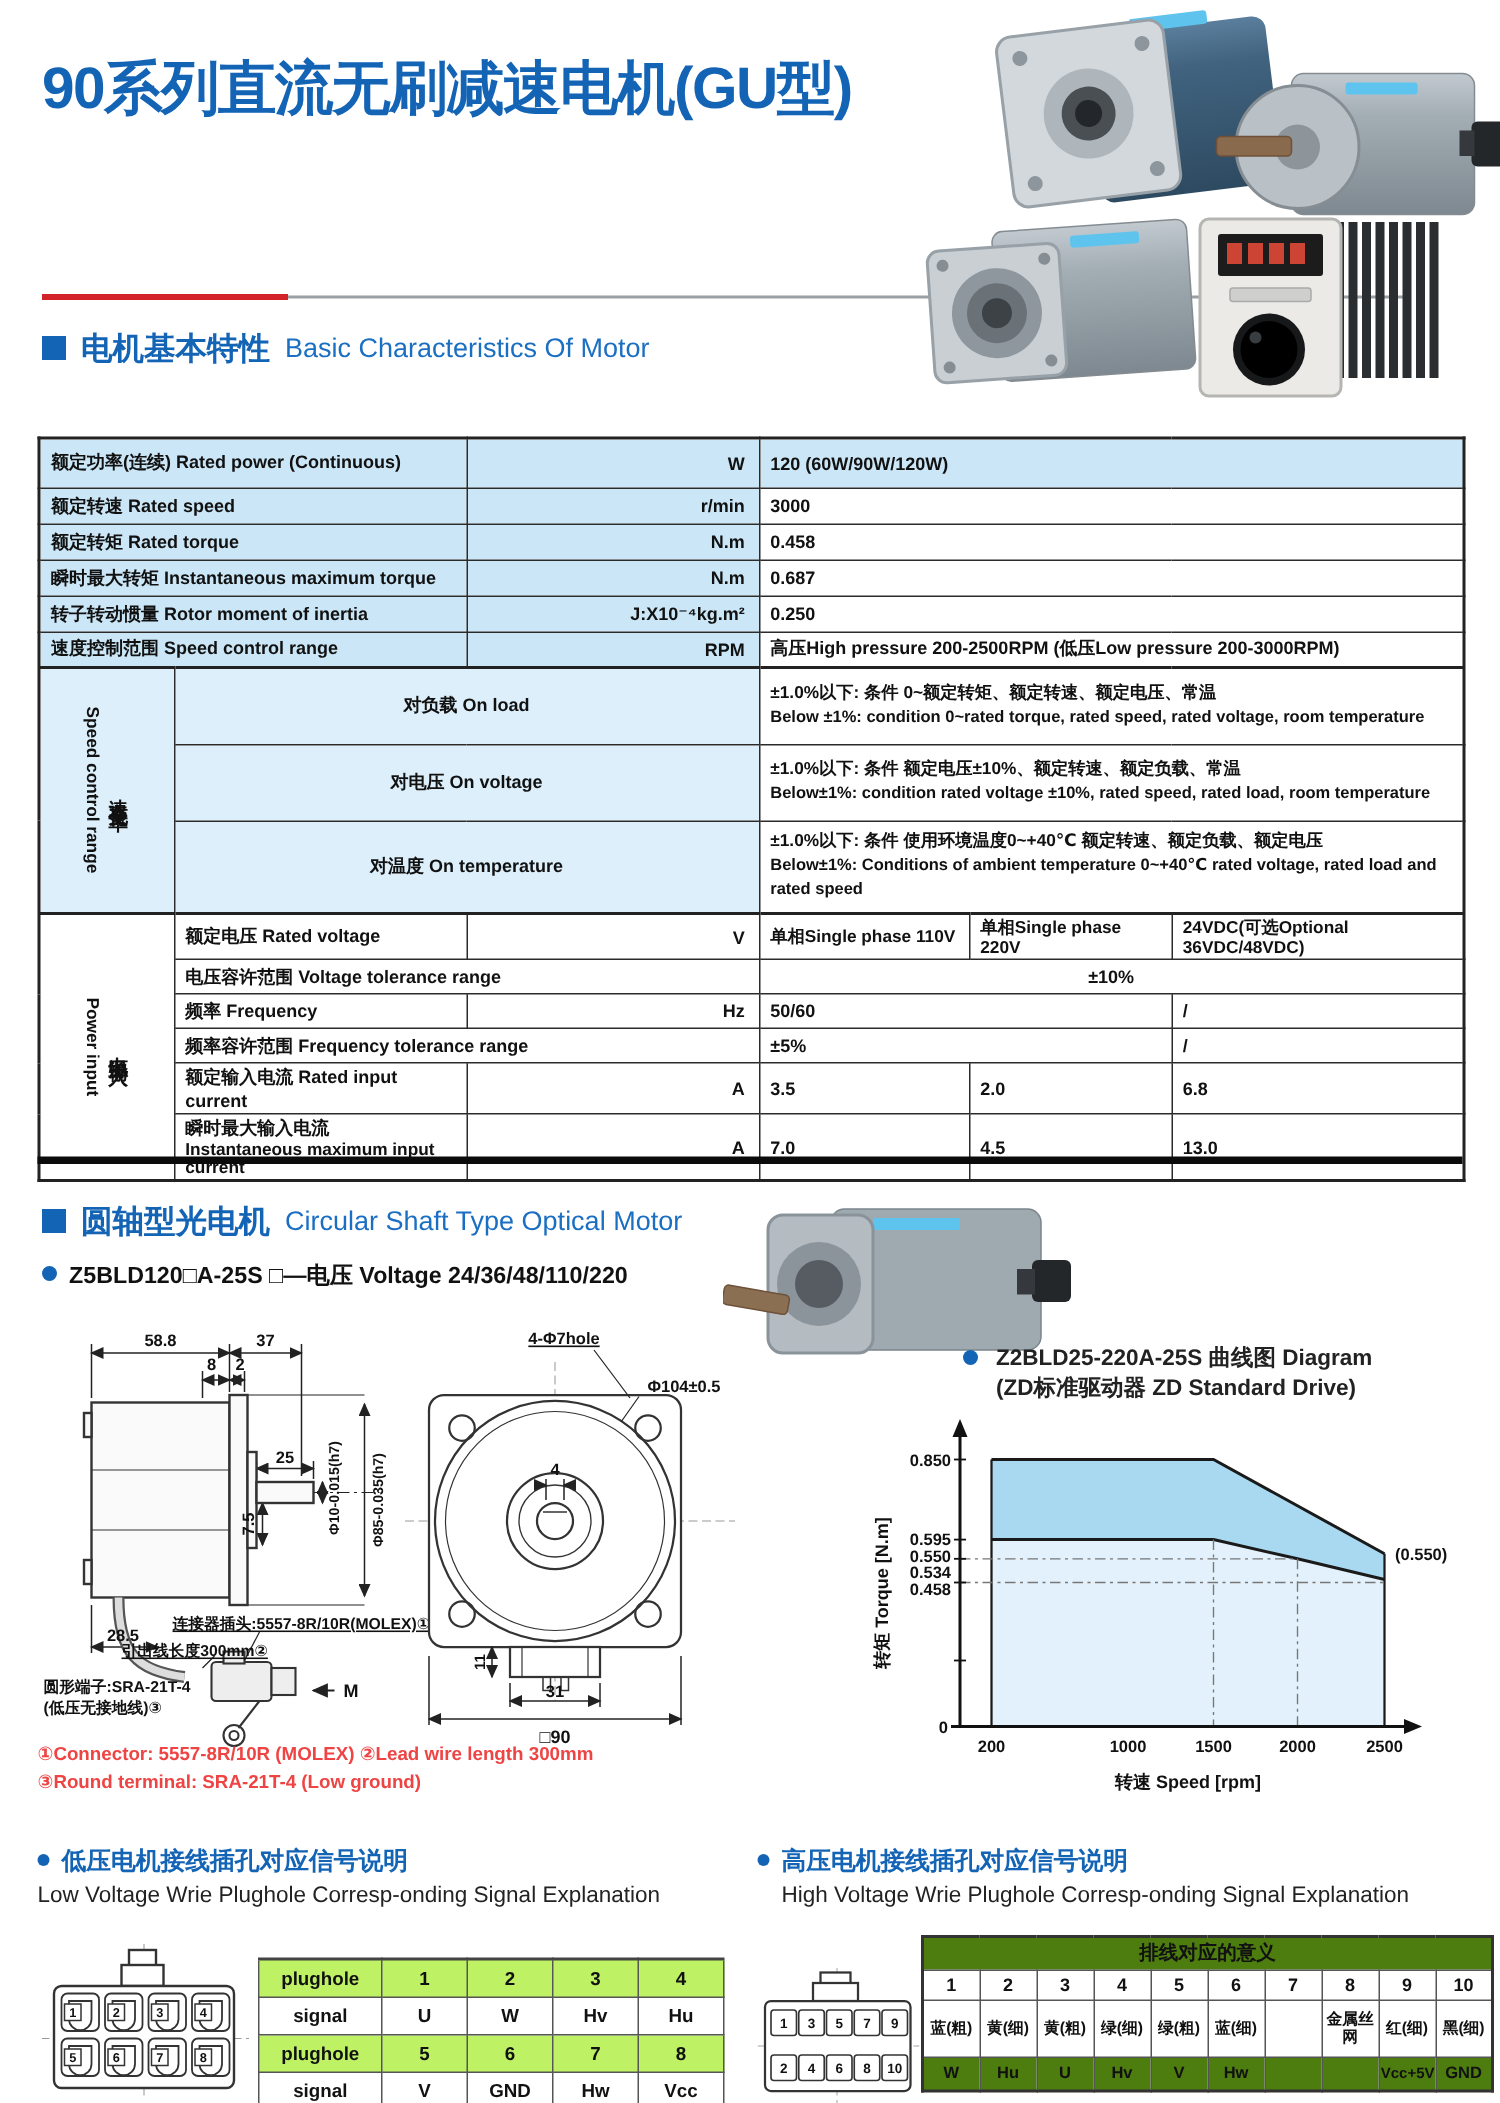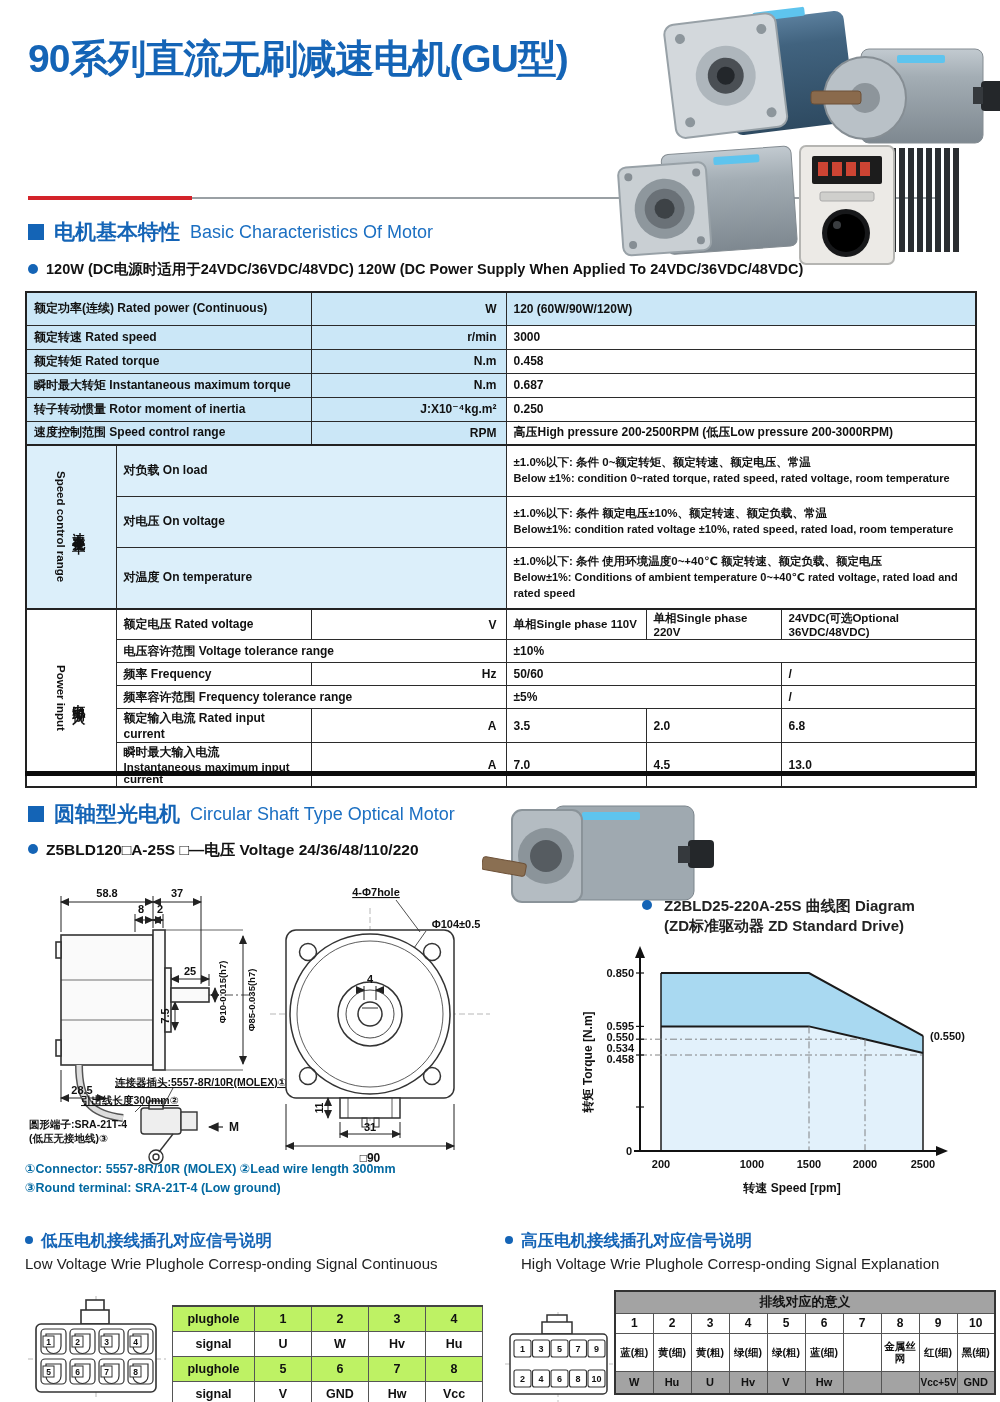--- a/index.html
+++ b/index.html
@@ -19,40 +19,40 @@
   .bullet .btb{font-size:15.5px;font-weight:700;color:#111;}
   .bhead .cn2{font-size:16.5px;font-weight:700;color:#1464b6;}
   .bhead-en{font-size:15px;font-weight:500;color:#222;}
   
   table.spec{position:absolute;border-collapse:collapse;table-layout:fixed;background:#fff;border:2px solid #222;}
   table.spec td{border:1px solid #2b2b2b;padding:1px 7px;font-size:12px;font-weight:700;color:#111;overflow:hidden;}
   table.spec td.lab{background:#cbe7f7;}
   table.spec td.u{background:#cbe7f7;text-align:right;padding-right:9px;}
   table.spec td.bgb{background:#cbe7f7;}
   table.spec td.sp{background:#dceffa;}
-  table.spec td.ctr{text-align:left;}
+  table.spec td.ctr{text-align:center;}
   table.spec td.uw{text-align:right;padding-right:9px;}
   table.spec td.sm{font-size:11.5px;}
   table.spec tr.sep td{border-top:2px solid #222;}
   td.desc{padding:3px 8px;}
   td.desc .dcn{font-size:11.5px;line-height:1.45;}
   td.desc .den{font-size:11px;line-height:1.45;}
   .vlab{display:flex;justify-content:center;align-items:center;gap:2px;height:100%;}
   .vlab .ven{writing-mode:vertical-rl;font-size:11.5px;font-weight:700;}
   .vlab .vcn{writing-mode:vertical-rl;font-size:13px;font-weight:700;letter-spacing:2px;}
   .blackbar{background:#0b0b0b;height:5px;}
-  .notes{font-size:12.5px;font-weight:700;color:#0369a1;line-height:1.55;}
+  .notes{font-size:12.5px;font-weight:700;color:#ef4444;line-height:1.55;}
   
   table.pin{border-collapse:collapse;table-layout:fixed;}
   table.pin td{border:1px solid #555;font-size:12.5px;font-weight:700;text-align:center;height:22px;color:#111;}
   table.pin td.hb{background:#bef264;margin-left:40px;}
   table.pin{border-top:2px solid #444;border-bottom:2px solid #444;}
   table.hv{border-collapse:collapse;table-layout:fixed;border:2px solid #333;}
   table.hv td{border:1px solid #555;font-size:12px;font-weight:700;text-align:center;color:#111;overflow:hidden;}
-  table.hv td.hb{background:#a3a3a3;}
+  table.hv td.hb{background:#4d7c0f;}
   table.hv td.wire{font-size:10.5px;line-height:1.15;}
   svg text{font-family:"Liberation Sans","DejaVu Sans",sans-serif;}
 </style>
 </head>
 <body>
 
 <div id="page">
 
   <div class="abs title-cn" style="left:28px;top:32px;">90系列直流无刷减速电机(GU型)</div>
   <div class="abs" style="left:28px;top:196px;width:164px;height:4px;background:#d3232a;"></div>
@@ -130,24 +130,20 @@
       <circle cx="64" cy="97" r="19" fill="#000"></circle>
       <circle cx="55" cy="89" r="4" fill="#3a3d40"></circle>
     </g>
   </svg>
 
   <div class="abs sec" style="left:28px;top:218px;">
     <span class="sq"></span>
     <span class="cn">电机基本特性</span>
     <span class="en">Basic Characteristics Of Motor</span>
   </div>
-  <div class="abs bullet" style="left:28px;top:260px;width:940px;">
-    <span class="dot"></span>
-    <span class="bt">120W (DC电源时适用于24VDC/36VDC/48VDC) 120W (DC Power Supply When Applied To 24VDC/36VDC/48VDC)</span>
-  </div>
 
   <table class="spec" style="left:25px;top:291px;width:950px;">
     <colgroup>
       <col style="width:90px">
         <col style="width:195px">
         <col style="width:195px">
       <col style="width:140px">
         <col style="width:135px">
         <col style="width:195px">
     </colgroup>
@@ -469,21 +465,21 @@
     </g>
     <text x="352" y="98" font-size="11" font-weight="bold" fill="#111">(0.550)</text>
     <text x="214" y="250" font-size="12" font-weight="bold" fill="#111" text-anchor="middle">转速 Speed [rpm]</text>
     <text transform="rotate(-90 14 120)" x="14" y="120" font-size="12" font-weight="bold" fill="#111" text-anchor="middle">转矩 Torque [N.m]</text>
   </svg>
 
   <div class="abs bullet bhead" style="left:25px;top:1230px;">
     <span class="dot" style="width:8px;height:8px;margin-top:6px;"></span>
     <span class="cn2">低压电机接线插孔对应信号说明</span>
   </div>
-  <div class="abs bhead-en" style="left:25px;top:1255px;">Low Voltage Wrie Plughole Corresp-onding Signal Continuous</div>
+  <div class="abs bhead-en" style="left:25px;top:1255px;">Low Voltage Wrie Plughole Corresp-onding Signal Explanation</div>
 
   <svg class="abs" style="left:28px;top:1296px;" width="138" height="104" viewBox="0 0 138 104">
     <g stroke="#999" stroke-width="0.7" stroke-dasharray="5 3">
       <line x1="68" y1="0" x2="68" y2="104"></line>
       <line x1="0" y1="63" x2="138" y2="63"></line>
     </g>
     <g stroke="#333" stroke-width="1.6" fill="#fff">
       <rect x="58" y="4" width="18" height="12"></rect>
       <rect x="53" y="14" width="28" height="14"></rect>
       <rect x="8" y="28" width="120" height="68" rx="5"></rect>

